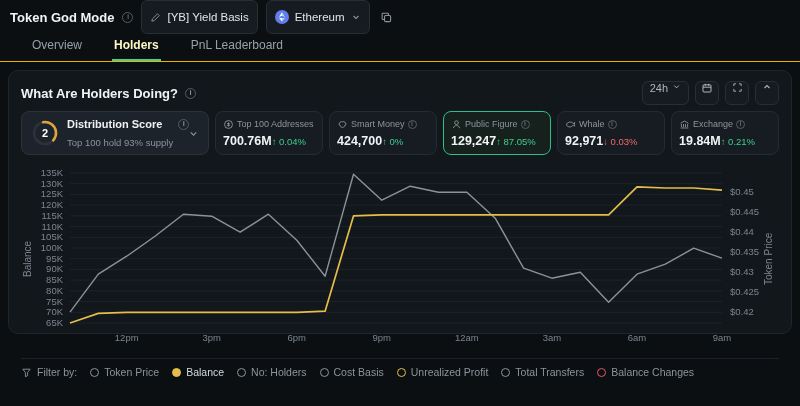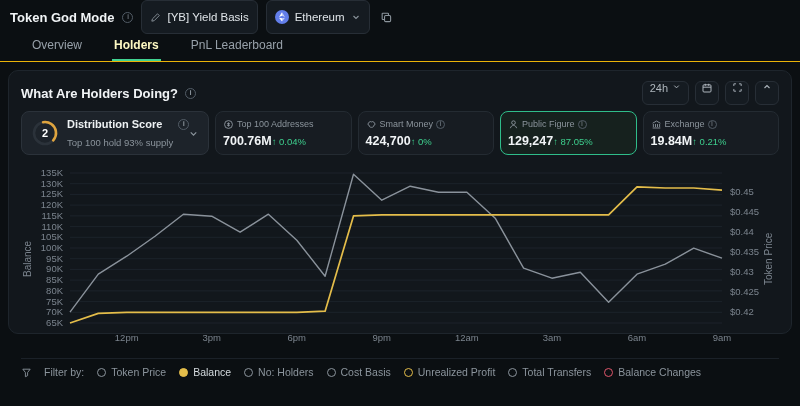--- a/index.html
+++ b/index.html
@@ -43,21 +43,21 @@
   .sc-chg{font-size:9.5px}
   .sc-chg.up{color:#3ecf8e}
   .sc-chg.down{color:#ef6a6a}
   
   .chart-row{display:flex;align-items:stretch}
   .axis-label{width:13px;display:flex;align-items:center;justify-content:center;color:#7b848e;font-size:10px;writing-mode:vertical-rl;transform:rotate(180deg)}
   .grid{stroke:#1c232b;stroke-width:1}
   .tick{fill:#7b848e;font-size:9.5px;font-family:"Liberation Sans",sans-serif}
   
   .legend{display:flex;align-items:center;gap:13px;border-top:1px solid #1b2128;margin-top:3px;padding-top:7px;color:#8b949c;font-size:10.5px}
-  .legend-label{display:flex;align-items:center;gap:12px;color:#8b949c}
+  .legend-label{display:flex;align-items:center;gap:5px;color:#8b949c}
   #legend-items{display:flex;align-items:center;gap:13px}
   .leg-item{display:flex;align-items:center;gap:5px;cursor:pointer;white-space:nowrap}
   .leg-item.active span:last-child{color:#d4dade}
   .leg-dot{width:9px;height:9px;border-radius:50%;border:1.5px solid #8b949c;flex:0 0 auto}
 </style>
 </head>
 <body>
 
 <header class="topbar">
   <div class="tb-left">
@@ -185,20 +185,35 @@
               <circle cx="6" cy="4" r="2" fill="none" stroke="currentColor"></circle>
               <path d="M2.6 10c.5-2 1.9-3 3.4-3s2.9 1 3.4 3" fill="none" stroke="currentColor"></path>
             </svg>
           </span>
           <span class="sc-label">Public Figure</span>
           <span class="info"></span>
         </div>
         <div class="sc-vals">
           <span class="sc-val">129,247</span>
           <span class="sc-chg up">↑ 87.05%</span>
+        </div>
+      </div>
+      <div class="stat-card">
+        <div class="sc-top">
+          <span class="icon">
+            <svg class="ci" viewBox="0 0 12 12">
+              <path d="M1.6 6.8c2.2 2.6 5.6 2.4 7.4-.2l1.6 1.2-.4-2 .4-2-1.6 1.2C7.6 2.6 3.8 2.8 1.6 5.4c.8.4.8 1 0 1.4z" fill="none" stroke="currentColor" stroke-linejoin="round"></path>
+            </svg>
+          </span>
+          <span class="sc-label">Whale</span>
+          <span class="info"></span>
+        </div>
+        <div class="sc-vals">
+          <span class="sc-val">92,971</span>
+          <span class="sc-chg down">↓ 0.03%</span>
         </div>
       </div>
       <div class="stat-card">
         <div class="sc-top">
           <span class="icon">
             <svg class="ci" viewBox="0 0 12 12">
               <path d="M1.8 4.6L6 2.2l4.2 2.4M2.6 5.5v3.2M4.9 5.5v3.2M7.1 5.5v3.2M9.4 5.5v3.2M1.8 9.8h8.4" fill="none" stroke="currentColor"></path>
             </svg>
           </span>
           <span class="sc-label">Exchange</span>

